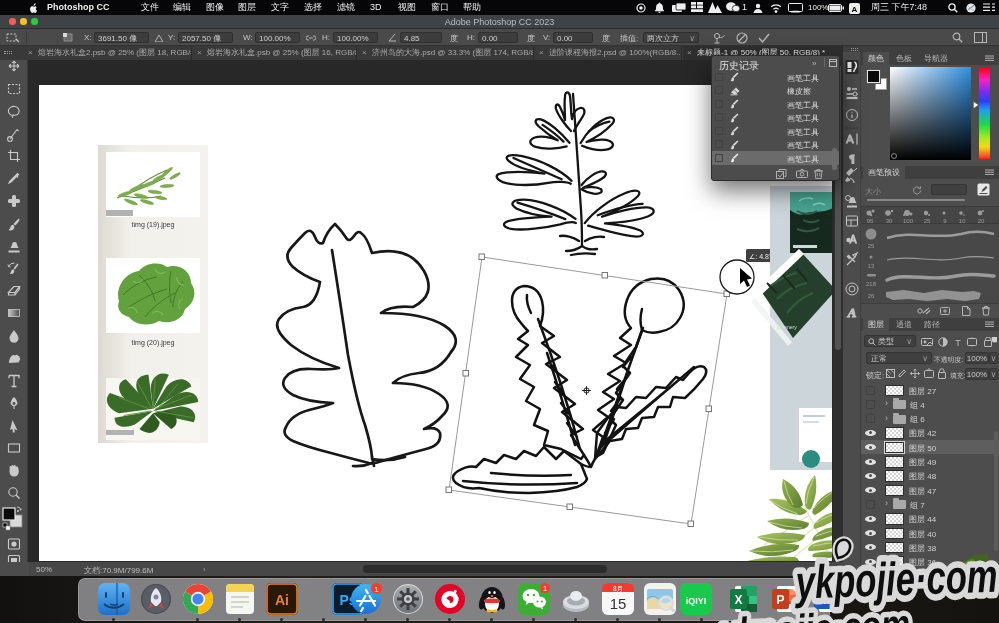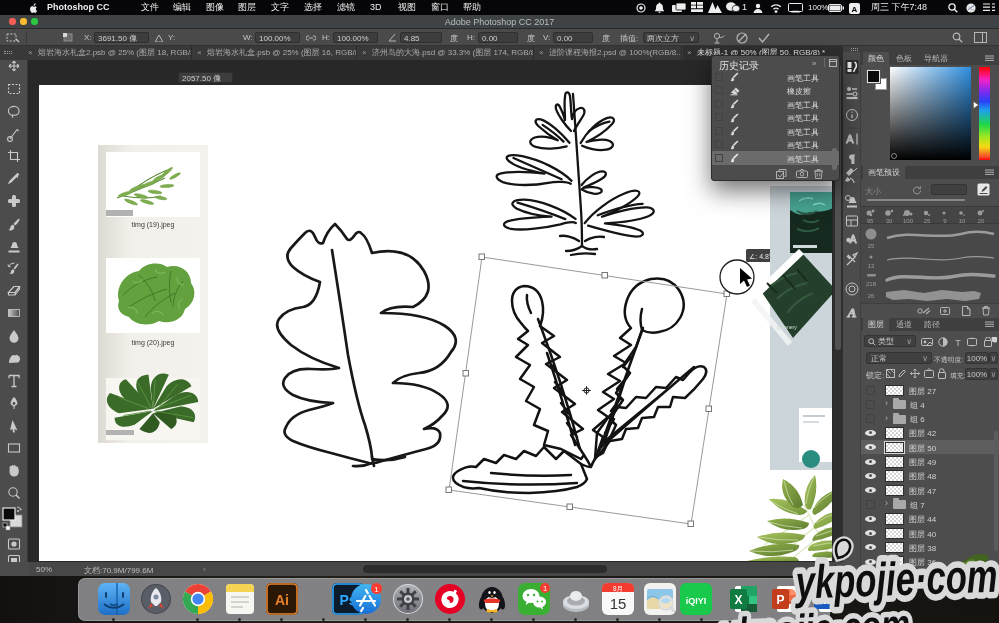--- a/index.html
+++ b/index.html
@@ -348,40 +348,40 @@
     <svg class="abs" style="left:983px;top:3px" width="12" height="9" viewBox="0 0 12 9">
         <path d="M0 1h7M0 4.2h7M0 7.4h7" stroke="#ededed" stroke-width="1.2"></path>
         <path d="M9 1h3M9 4.2h3M9 7.4h3" stroke="#ededed" stroke-width="1.2"></path>
       </svg>
   </div>
 
   <div id="titlebar">
     <div class="tl" style="left:9px;background:#f35f57;"></div>
     <div class="tl" style="left:20px;background:#fbbd2e;"></div>
     <div class="tl" style="left:31px;background:#2bc840;"></div>
-    <div id="titletext">Adobe Photoshop CC 2017</div>
+    <div id="titletext">Adobe Photoshop CC 2023</div>
   </div>
 
   <div id="optionsbar">
     <svg class="abs" style="left:6px;top:4px" width="14" height="10" viewBox="0 0 14 10">
         <rect x="1" y="1" width="9" height="7" fill="none" stroke="#c6c6c6" stroke-width="1" stroke-dasharray="2 1.4"></rect>
         <path d="M10 6l3 3" stroke="#c6c6c6" stroke-width="1.2"></path>
       </svg>
     <div class="abs" style="left:26px;top:2px;width:1px;height:13px;background:#3a3a3a;"></div>
     <svg class="abs" style="left:63px;top:4px" width="11" height="10" viewBox="0 0 11 10">
         <rect x="1" y="1" width="8" height="7" fill="#6a6a6a" stroke="#9a9a9a" stroke-width="0.8"></rect>
         <rect x="0" y="0" width="4" height="4" fill="#d8d8d8"></rect>
       </svg>
     <div class="lbl" style="left:84px;">X:</div>
     <div class="fld" style="left:94px;width:55px;">3691.50 像</div>
     <svg class="abs" style="left:155px;top:6px" width="8" height="7" viewBox="0 0 8 7">
         <path d="M4 0L8 7H0z" fill="none" stroke="#b5b5b5" stroke-width="1"></path>
       </svg>
     <div class="lbl" style="left:168px;">Y:</div>
-    <div class="fld" style="left:178px;width:55px;margin-top:40px;">2057.50 像</div>
+    <div class="fld" style="left:178px;width:55px;">2057.50 像</div>
     <div class="lbl" style="left:243px;">W:</div>
     <div class="fld" style="left:255px;width:45px;">100.00%</div>
     <svg class="abs" style="left:306px;top:6px" width="10" height="6" viewBox="0 0 10 6">
         <path d="M3 1 H2a2 2 0 000 4h1M7 1h1a2 2 0 010 4H7M3 3h4" stroke="#b5b5b5" stroke-width="1" fill="none"></path>
       </svg>
     <div class="lbl" style="left:322px;">H:</div>
     <div class="fld" style="left:333px;width:45px;">100.00%</div>
     <svg class="abs" style="left:388px;top:5px" width="9" height="8" viewBox="0 0 9 8">
         <path d="M8 7H1L7 0" fill="none" stroke="#b5b5b5" stroke-width="1"></path>
       </svg>

